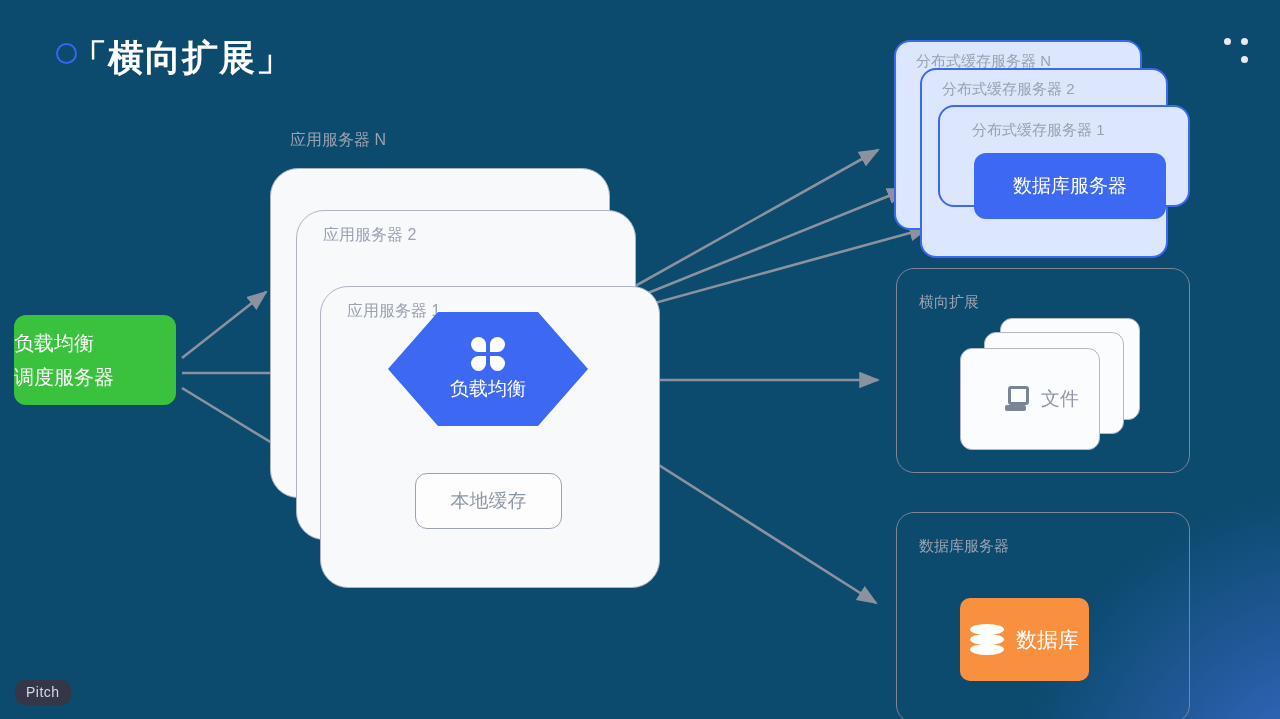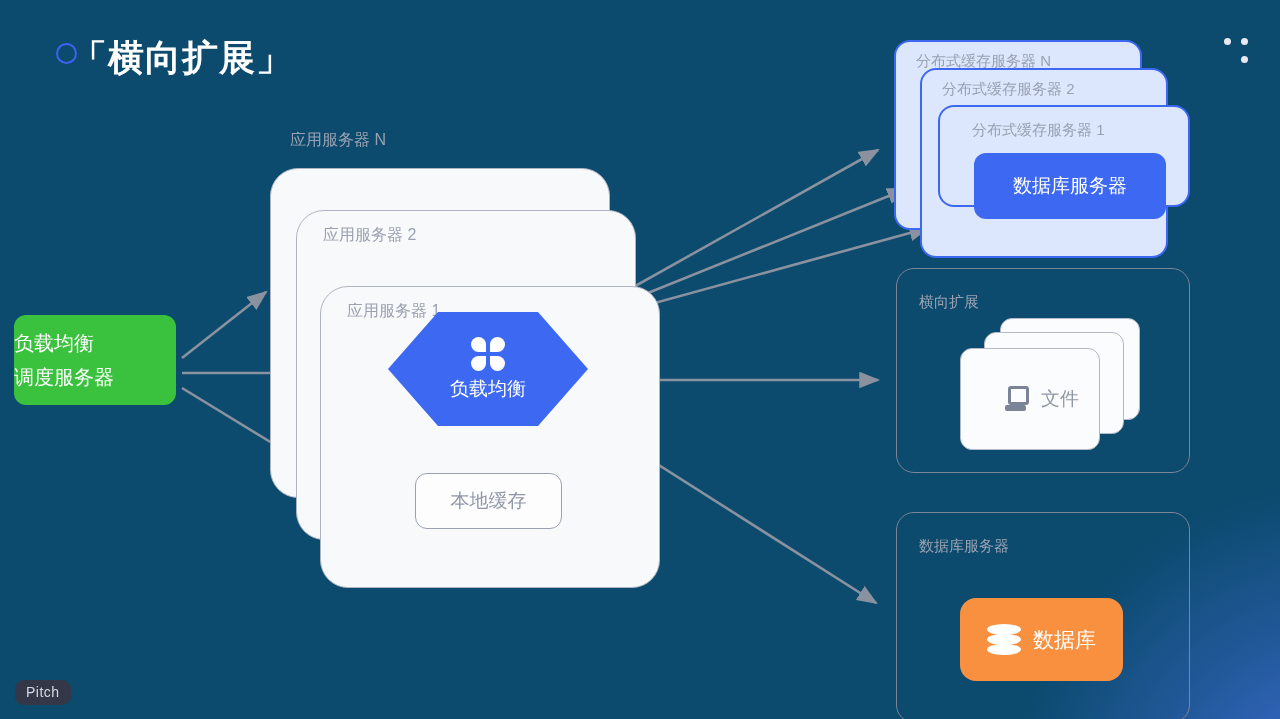--- a/index.html
+++ b/index.html
@@ -243,24 +243,24 @@
     position: absolute; left: 0; bottom: 1px; width: 21px; height: 6px;
     background: #7b8496; border-radius: 2px;
   }
   #file-label { color: #8f97a7; font-size: 19px; }
 
   
   #database-box {
     position: absolute;
     left: 960px;
     top: 598px;
-    width: 163px;
+    width: 129px;
     height: 83px;
     background: #f99040;
-    border-radius: 16px;
+    border-radius: 10px;
     display: flex;
     align-items: center;
     justify-content: center;
     gap: 12px;
   }
   #db-icon { width: 34px; height: 32px; position: relative; flex: none; }
   #db-icon span {
     position: absolute;
     left: 0; width: 34px; height: 11px;
     background: #ffffff;

